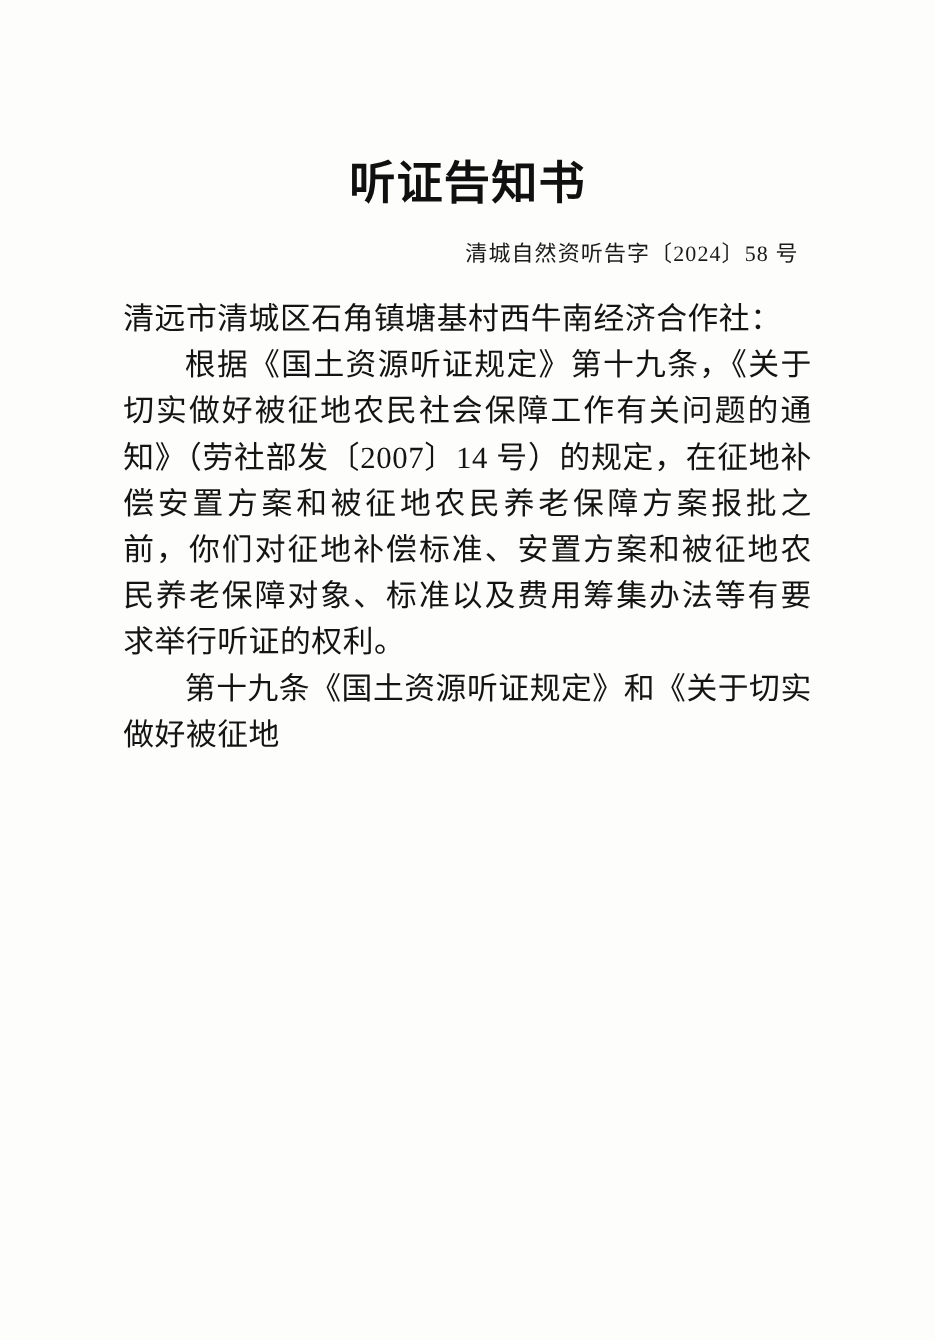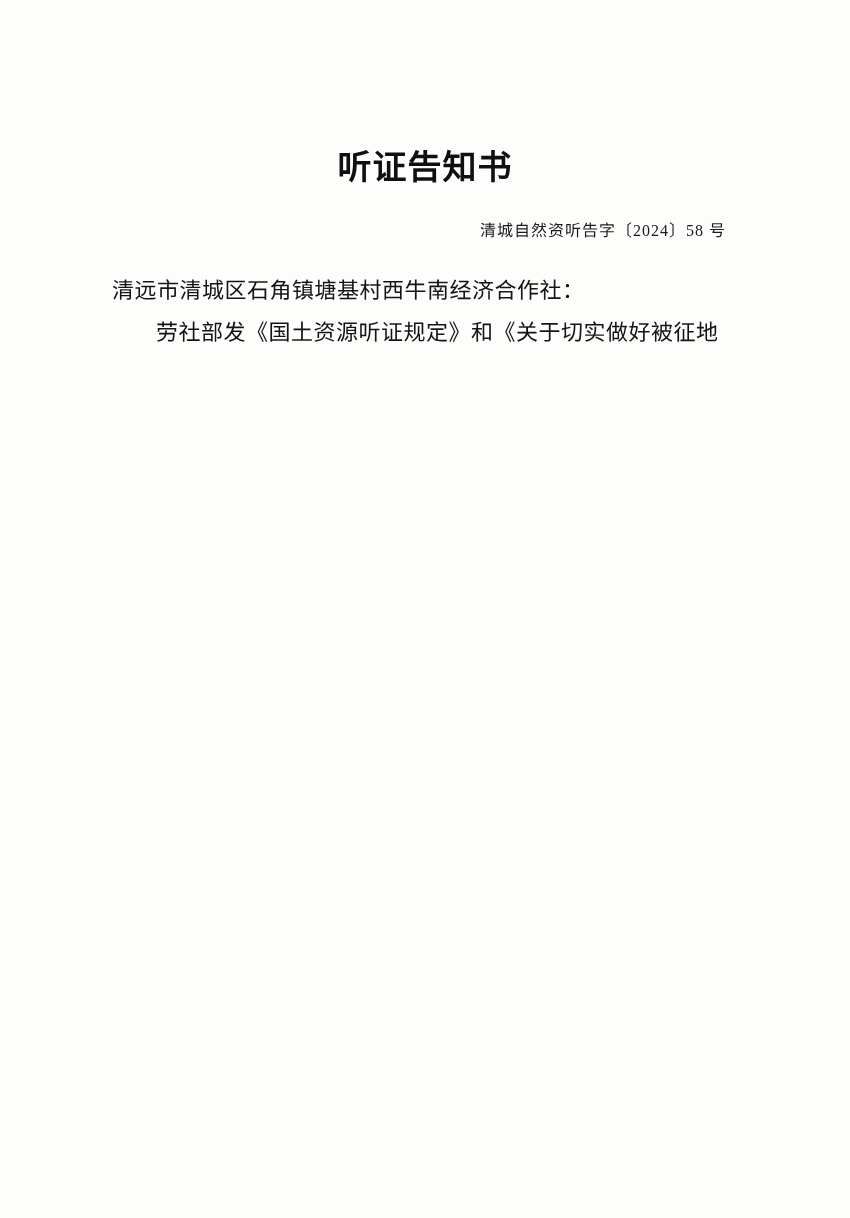--- a/index.html
+++ b/index.html
@@ -20,38 +20,38 @@
   .content {
     position: absolute;
     left: 112px;
     top: 0;
     width: 626px;
   }
   .doc-title {
     margin-top: 150px;
     height: 40px;
     line-height: 36px;
-    font-size: 34px;
+    font-size: 42px;
     font-weight: 700;
     text-align: center;
     letter-spacing: 1px;
     color: #101010;
   }
   .doc-number {
     margin-top: 28px;
-    font-size: 16px;
+    font-size: 20px;
     line-height: 26px;
     text-align: right;
     padding-right: 12px;
     letter-spacing: 1px;
     color: #1a1a1a;
   }
   .body-text {
     margin-top: 26px;
-    font-size: 22px;
+    font-size: 28px;
     line-height: 42px;
     text-align: justify;
     text-justify: inter-ideograph;
     letter-spacing: 0.5px;
     color: #141414;
   }
   .body-text p {
     margin: 0;
     text-indent: 2em;
   }
@@ -64,17 +64,18 @@
 
 <div class="page">
   <div class="content">
 
     <div class="doc-title">听证告知书</div>
 
     <div class="doc-number">清城自然资听告字〔2024〕58 号</div>
 
     <div class="body-text">
       <p class="addressee">清远市清城区石角镇塘基村西牛南经济合作社：</p>
-      <p>劳社部发《国土资源听证规定》和《关于切实做好被征地</p>
+      <p>根据《国土资源听证规定》第十九条，《关于切实做好被征地农民社会保障工作有关问题的通知》（劳社部发〔2007〕14 号）的规定，在征地补偿安置方案和被征地农民养老保障方案报批之前，你们对征地补偿标准、安置方案和被征地农民养老保障对象、标准以及费用筹集办法等有要求举行听证的权利。</p>
+      <p>第十九条《国土资源听证规定》和《关于切实做好被征地</p>
     </div>
 
   </div>
 </div>
 
 </body></html>

